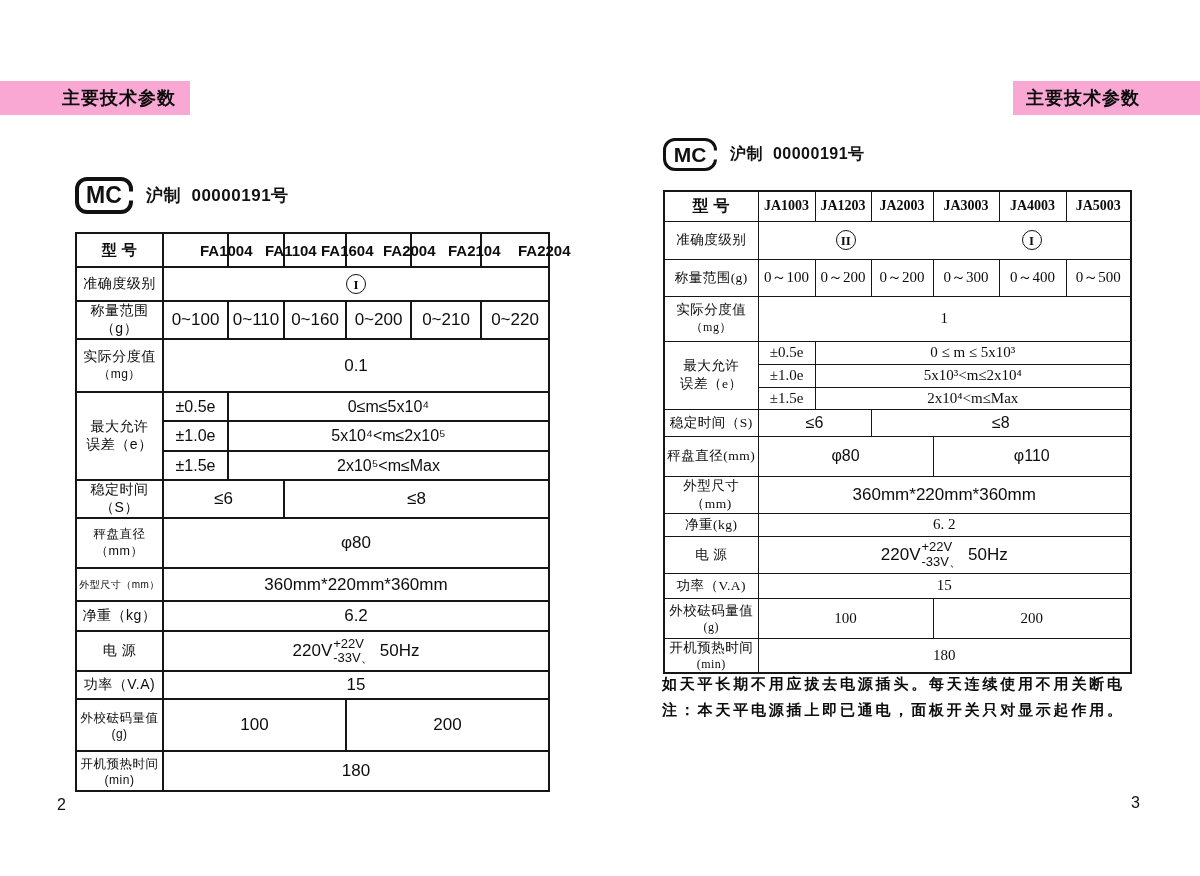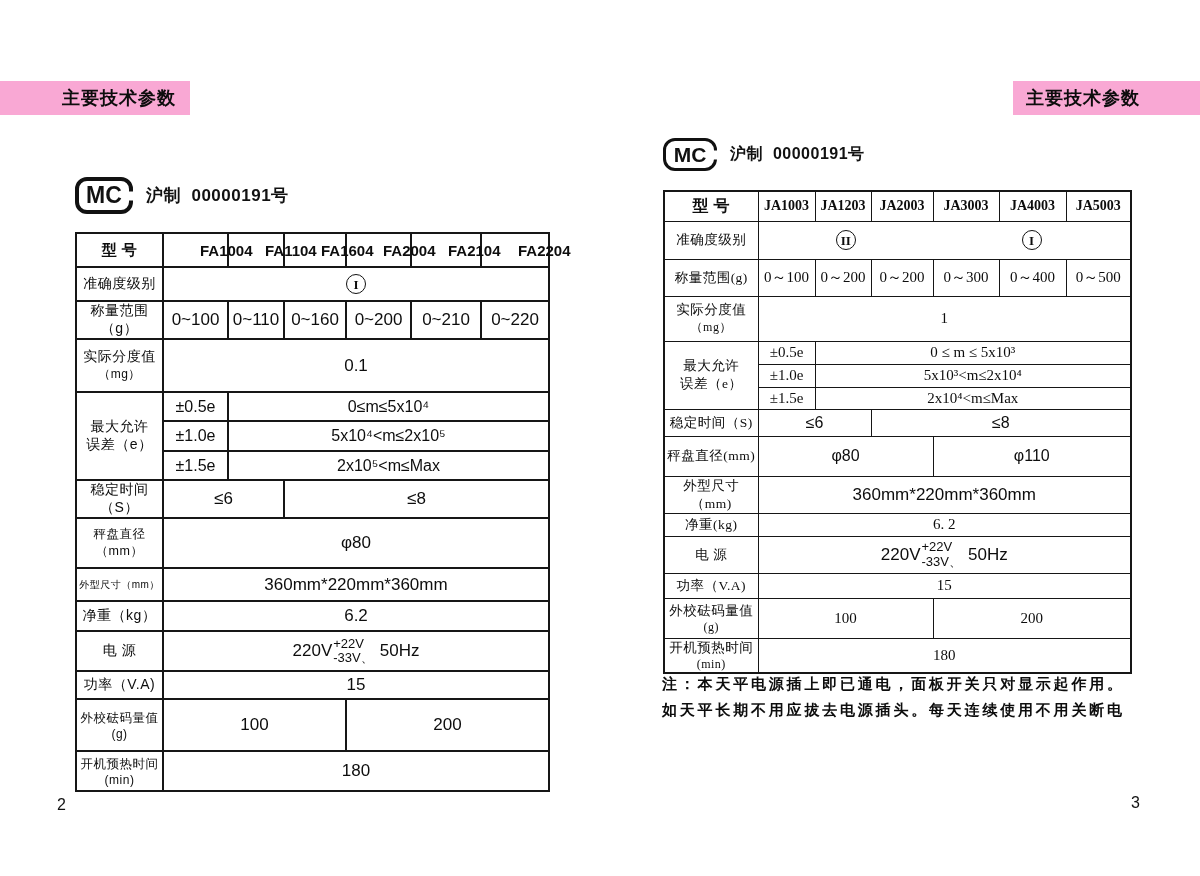--- a/index.html
+++ b/index.html
@@ -323,20 +323,20 @@
       <td class="lbl">
         <div>开机预热时间</div>
         <div class="sub">(min)</div>
       </td>
       <td colspan="6">180</td>
     </tr>
   </tbody>
     </table>
 
   <div class="note">
+    <div class="note-line">如天平长期不用应拔去电源插头。每天连续使用不用关断电</div>
     <div class="note-line">注：本天平电源插上即已通电，面板开关只对显示起作用。</div>
-    <div class="note-line">如天平长期不用应拔去电源插头。每天连续使用不用关断电</div>
   </div>
 
   <div class="pagenum pn-left">2</div>
   <div class="pagenum pn-right">3</div>
 
 </div>
 
 </body></html>

